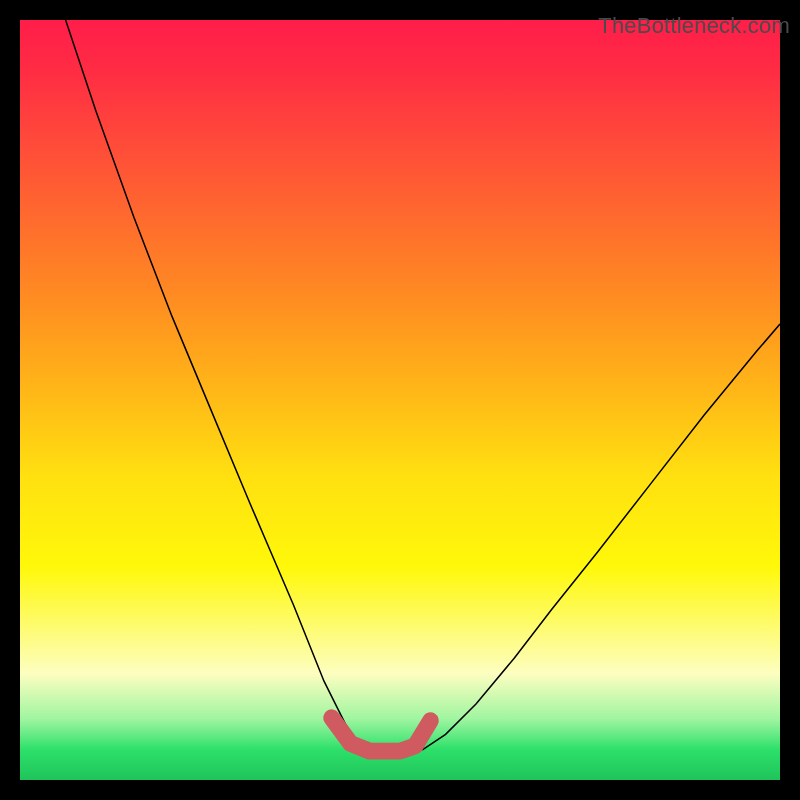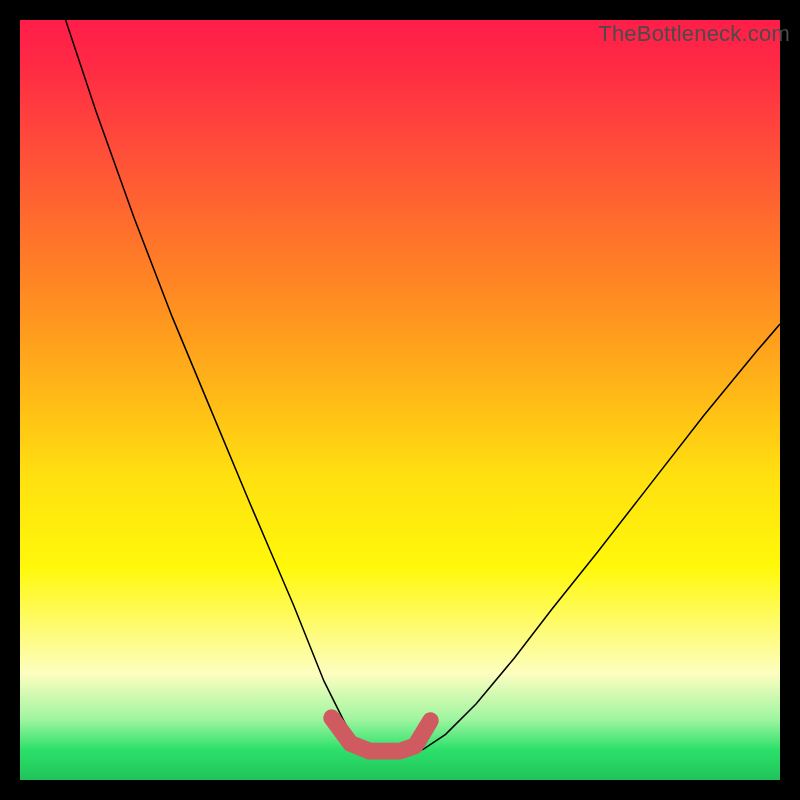--- a/index.html
+++ b/index.html
@@ -32,21 +32,21 @@
     );
   }
   .plot svg {
     position: absolute;
     left: 0; top: 0;
     width: 100%;
     height: 100%;
   }
   .watermark {
     position: absolute;
-    top: 21px;
+    top: 13px;
     right: 10px;
     font-family: Arial, Helvetica, sans-serif;
     font-size: 22px;
     color: #4b4b4b;
     letter-spacing: 0.2px;
     user-select: none;
   }
 </style>
 </head>
 <body>

